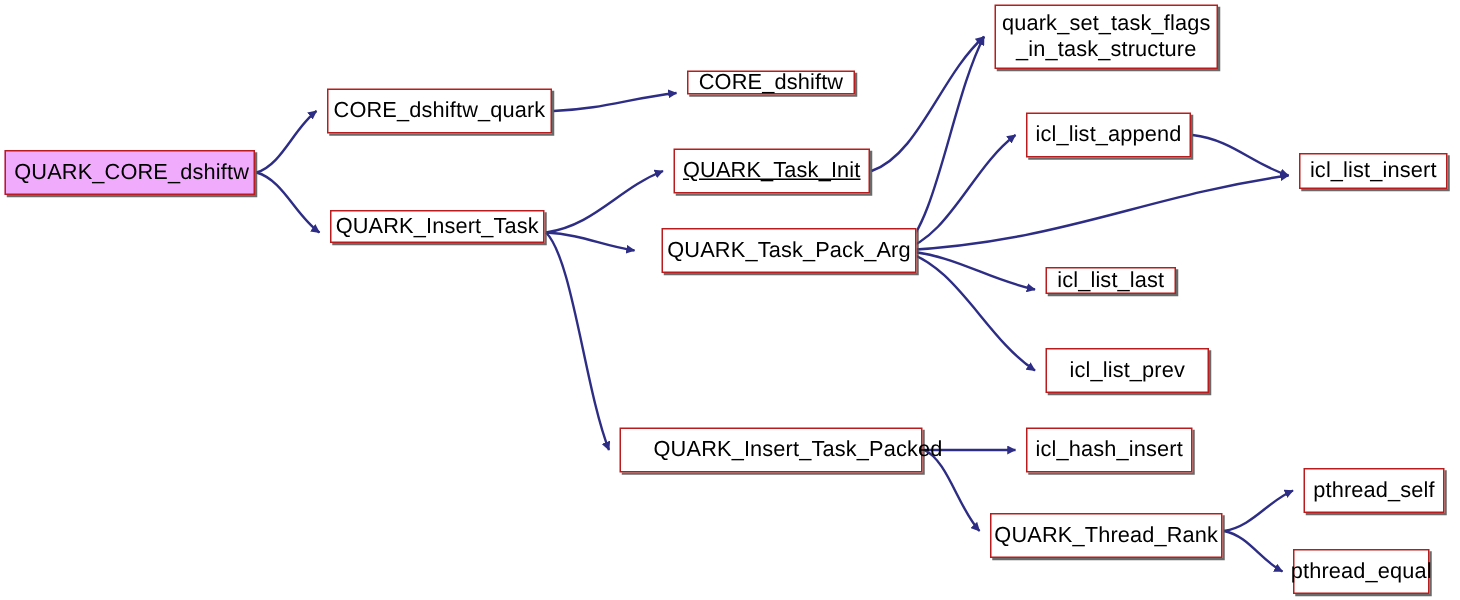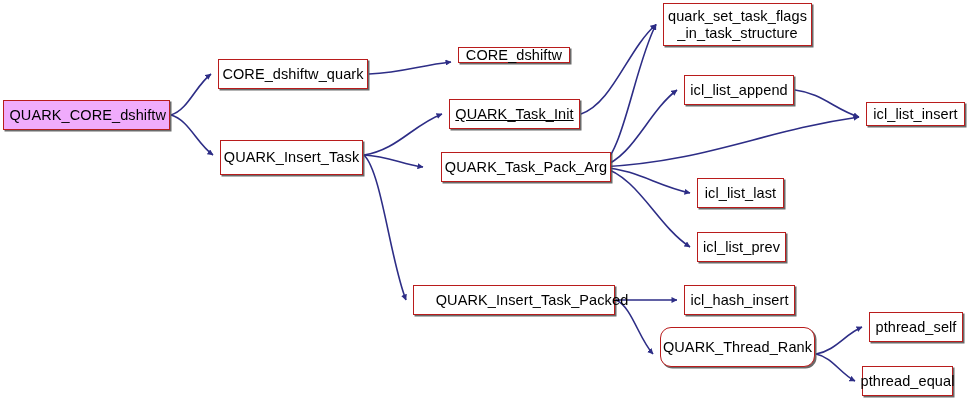--- a/index.html
+++ b/index.html
@@ -73,29 +73,29 @@
       <path d="M 601 167 C 638.38 176.6, 656.18 224.6, 690 247" fill="none" stroke="#2d2d86" stroke-width="1.6" marker-end="url(#arrowhead)"></path>
       <path d="M 795 90 C 821.88 93.24, 834.68 109.44, 859 117" fill="none" stroke="#2d2d86" stroke-width="1.6" marker-end="url(#arrowhead)"></path>
       <path d="M 616 300 L 677 300" fill="none" stroke="#2d2d86" stroke-width="1.6" marker-end="url(#arrowhead)"></path>
       <path d="M 616 300 C 631.54 306.48, 638.94 338.88, 653 354" fill="none" stroke="#2d2d86" stroke-width="1.6" marker-end="url(#arrowhead)"></path>
       <path d="M 816 354 C 835.32 350.76, 844.52 334.56, 862 327" fill="none" stroke="#2d2d86" stroke-width="1.6" marker-end="url(#arrowhead)"></path>
       <path d="M 816 354 C 832.38 357.24, 840.18 373.44, 855 381" fill="none" stroke="#2d2d86" stroke-width="1.6" marker-end="url(#arrowhead)"></path>
     </svg>
   <div id="node-layer">
       <div class="node root" style="left: 3px; top: 100px; width: 167px; height: 30px;"><span class="node-label">QUARK_CORE_dshiftw</span></div>
       <div class="node" style="left: 218px; top: 59px; width: 150px; height: 30px;"><span class="node-label">CORE_dshiftw_quark</span></div>
-      <div class="node" style="left: 220px; top: 140px; width: 143px; height: 35px;"><span class="node-label">QUARK_Insert_Task</span></div>
+      <div class="node" style="left: 220px; top: 140px; width: 143px; height: 22px;"><span class="node-label">QUARK_Insert_Task</span></div>
       <div class="node" style="left: 458px; top: 47px; width: 112px; height: 16px;"><span class="node-label">CORE_dshiftw</span></div>
       <div class="node" style="left: 449px; top: 99px; width: 131px; height: 30px; text-decoration: underline;"><span class="node-label">QUARK_Task_Init</span></div>
       <div class="node" style="left: 441px; top: 152px; width: 170px; height: 30px;"><span class="node-label">QUARK_Task_Pack_Arg</span></div>
       <div class="node" style="left: 413px; top: 285px; width: 202px; height: 30px; padding-left: 36px;"><span class="node-label">QUARK_Insert_Task_Packed</span></div>
       <div class="node" style="left: 663px; top: 3px; width: 149px; height: 43px;"><span class="node-label">quark_set_task_flags
 _in_task_structure</span></div>
       <div class="node" style="left: 684px; top: 75px; width: 110px; height: 30px;"><span class="node-label">icl_list_append</span></div>
       <div class="node" style="left: 866px; top: 102px; width: 99px; height: 24px;"><span class="node-label">icl_list_insert</span></div>
-      <div class="node" style="left: 697px; top: 178px; width: 87px; height: 30px;"><span class="node-label">icl_list_last</span></div>
-      <div class="node" style="left: 697px; top: 232px; width: 89px; height: 30px; text-align: center;"><span class="node-label">icl_list_prev</span></div>
+      <div class="node" style="left: 697px; top: 178px; width: 87px; height: 18px;"><span class="node-label">icl_list_last</span></div>
+      <div class="node" style="left: 697px; top: 232px; width: 109px; height: 30px; text-align: center;"><span class="node-label">icl_list_prev</span></div>
       <div class="node" style="left: 684px; top: 285px; width: 111px; height: 30px;"><span class="node-label">icl_hash_insert</span></div>
-      <div class="node" style="left: 660px; top: 327px; width: 155px; height: 40px; border-radius: 11px;"><span class="node-label">QUARK_Thread_Rank</span></div>
+      <div class="node" style="left: 660px; top: 342px; width: 155px; height: 30px;"><span class="node-label">QUARK_Thread_Rank</span></div>
       <div class="node" style="left: 869px; top: 312px; width: 94px; height: 30px;"><span class="node-label">pthread_self</span></div>
       <div class="node" style="left: 862px; top: 366px; width: 91px; height: 30px;"><span class="node-label">pthread_equal</span></div>
     </div>
 </div>
 
 </body></html>

